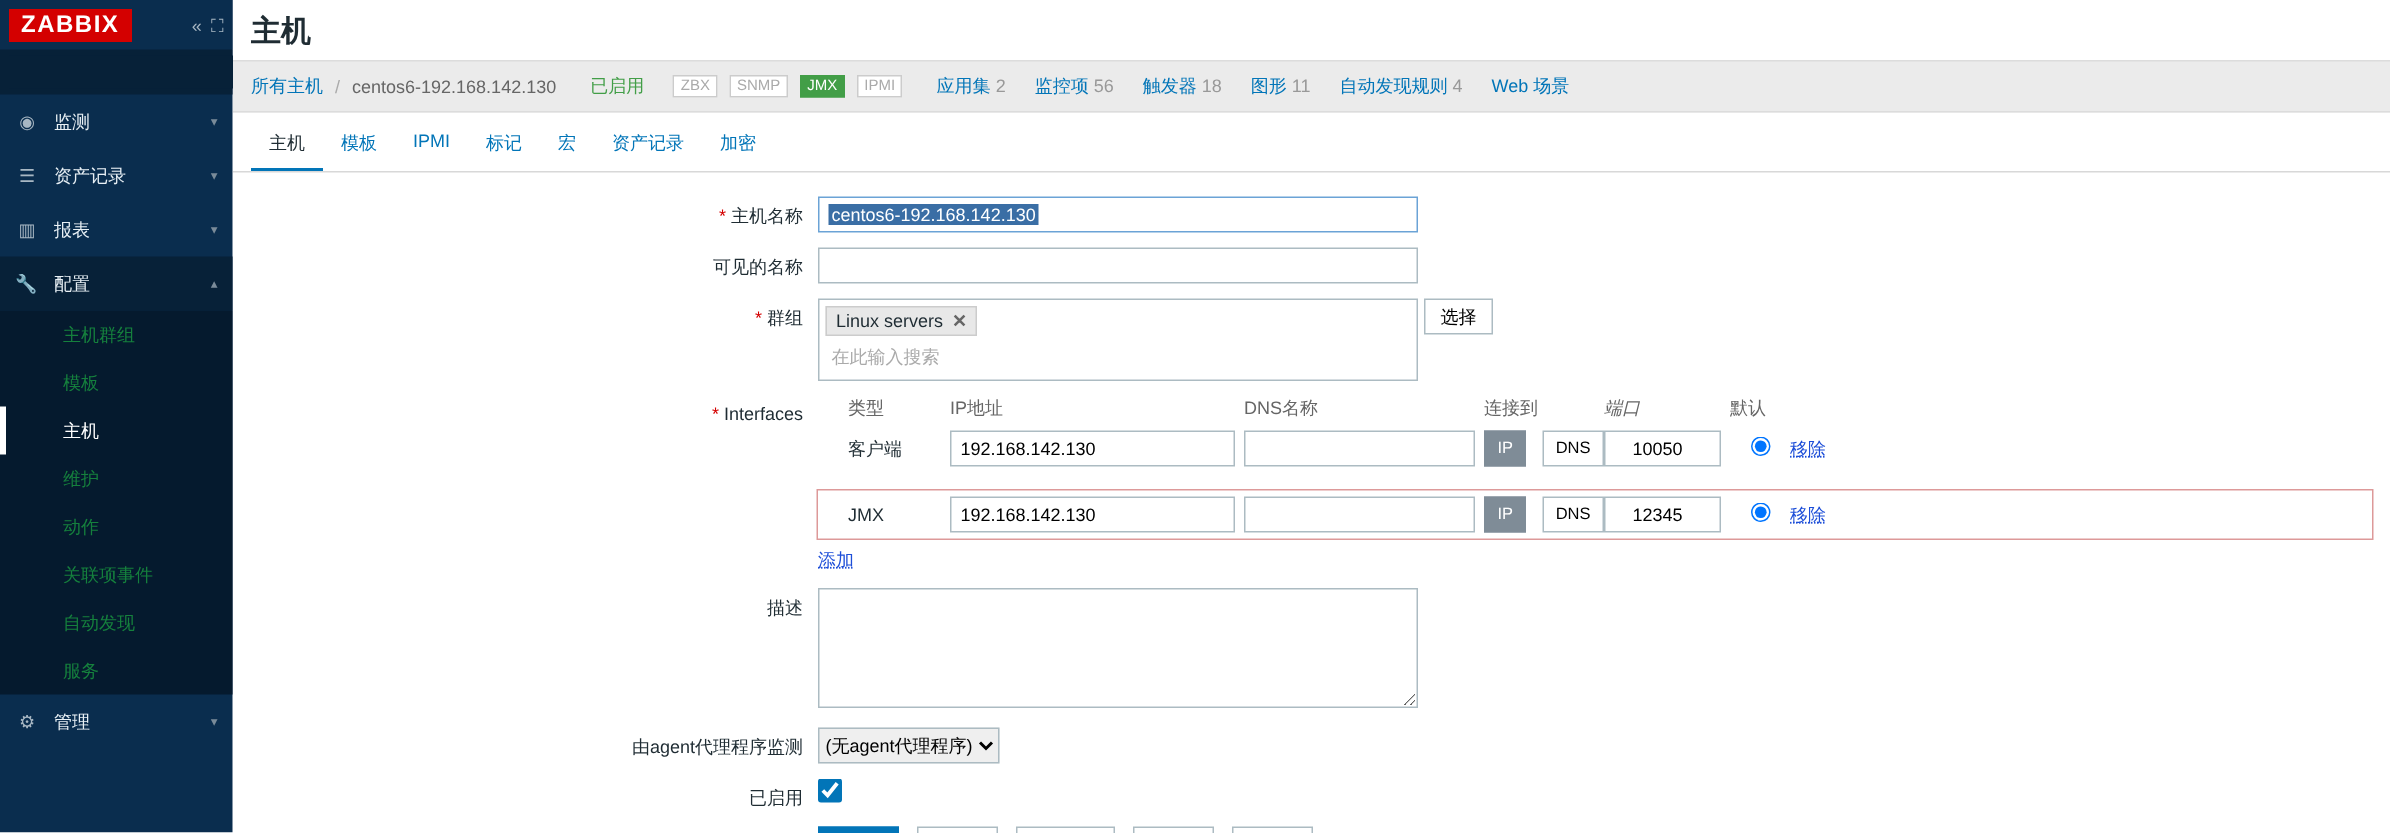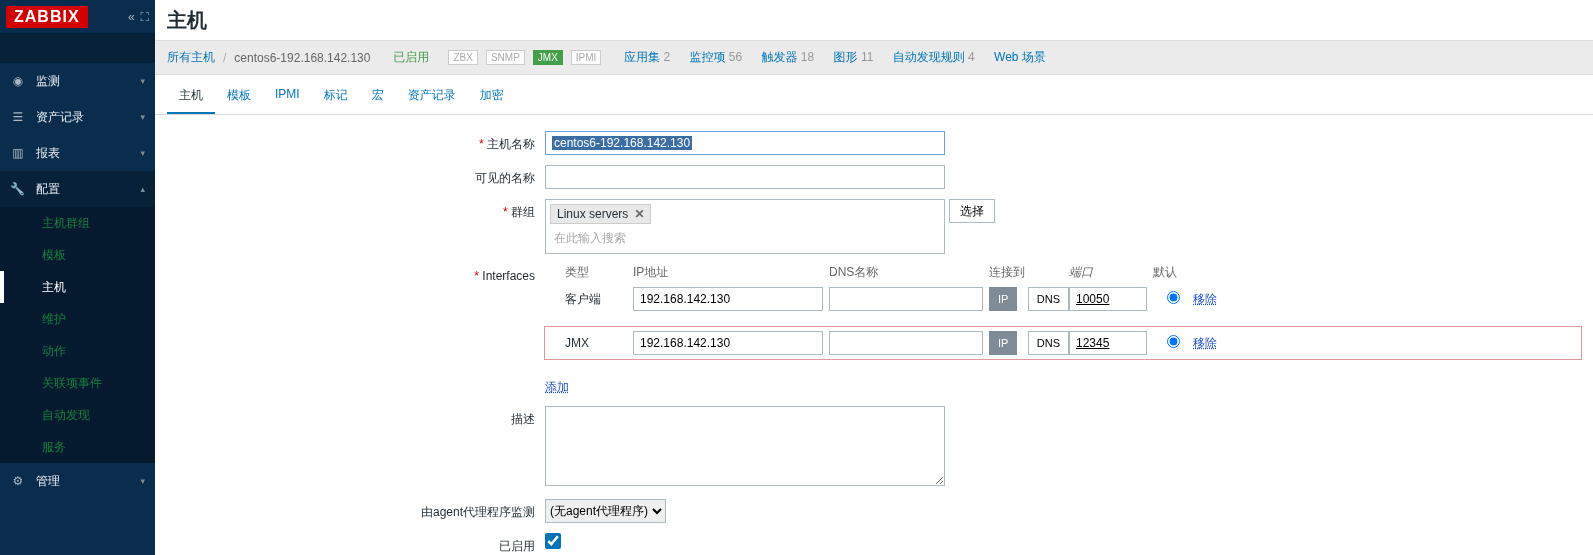--- a/index.html
+++ b/index.html
@@ -58,21 +58,21 @@
 .if-row.highlight { outline: 1px solid #d99; padding: 4px 0; }
 .if-row .c-type { width: 68px; margin-left: 20px; }
 .if-row .c-ip { width: 196px; text-decoration: underline; }
 .if-row .c-dns { width: 160px; }
 .if-row .c-conn { width: 80px; display: flex; justify-content: space-between; }
 .if-row .c-port { width: 84px; }
 .if-row .c-def { width: 40px; text-align: center; }
 .if-row .c-act { width: 50px; }
 .ip-input { width: 190px; height: 24px; border: 1px solid #acbbc2; padding: 0 6px; font-size: 12px; }
 .dns-input { width: 154px; height: 24px; border: 1px solid #acbbc2; padding: 0 6px; font-size: 12px; }
-.port-input { width: 78px; height: 24px; border: 1px solid #acbbc2; padding: 0 6px; font-size: 12px; text-decoration: underline; }
+.port-input { width: 78px; height: 24px; border: 1px solid #acbbc2; padding: 0 18px; font-size: 12px; }
 .toggle-btn { height: 24px; border: 1px solid #acbbc2; padding: 0 8px; font-size: 11px; cursor: pointer; background: #fff; }
 .toggle-btn.on { background: #7f8c97; color: #fff; border-color: #7f8c97; }
 .link-a { color: #1d4ed8; text-decoration: underline dotted; cursor: pointer; }
 .textarea { width: 400px; height: 80px; border: 1px solid #acbbc2; padding: 4px 6px; font-size: 12px; resize: both; }
 .select { height: 24px; border: 1px solid #acbbc2; font-size: 12px; min-width: 120px; }
 .chkbox { width: 16px; height: 16px; accent-color: #0275b8; }
 .actions { margin-left: 378px; display: flex; gap: 12px; margin-top: 10px; }
 .btn { height: 26px; padding: 0 14px; border: 1px solid #acbbc2; background: #fff; cursor: pointer; font-size: 12px; color: #1f2c33; }
 .btn.primary { background: #0275b8; color: #fff; border-color: #0275b8; }
 </style>
@@ -232,21 +232,21 @@
             <span class="c-dns"><input class="dns-input" value="" style=""></span>
             <span class="c-conn">
               <button class="toggle-btn on">IP</button>
                 <button class="toggle-btn">DNS</button>
             </span>
             <span class="c-port"><input class="port-input" value="12345" style=""></span>
             <span class="c-def"><input type="radio" name="def2" checked="" style=""></span>
             <span class="c-act"><a class="link-a">移除</a></span>
           </div>
 
-          <div style="margin-top:20px;"><a class="link-a">添加</a></div>
+          <div style="margin-top:6px;"><a class="link-a">添加</a></div>
         </div>
       </div>
 
       <div class="form-row">
         <div class="form-label">描述</div>
         <div class="form-field">
           <textarea class="textarea" style=""></textarea>
         </div>
       </div>
 

